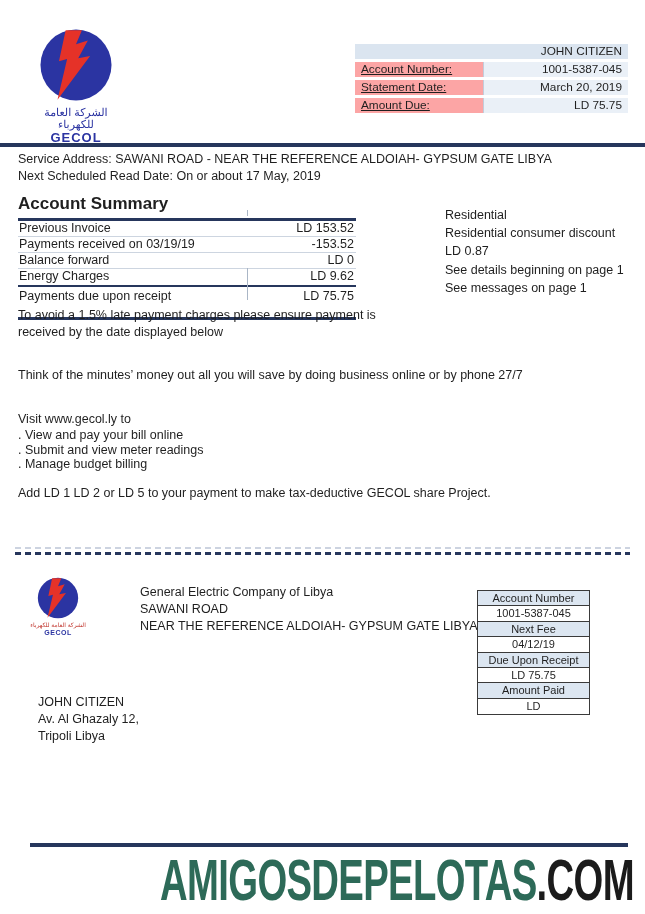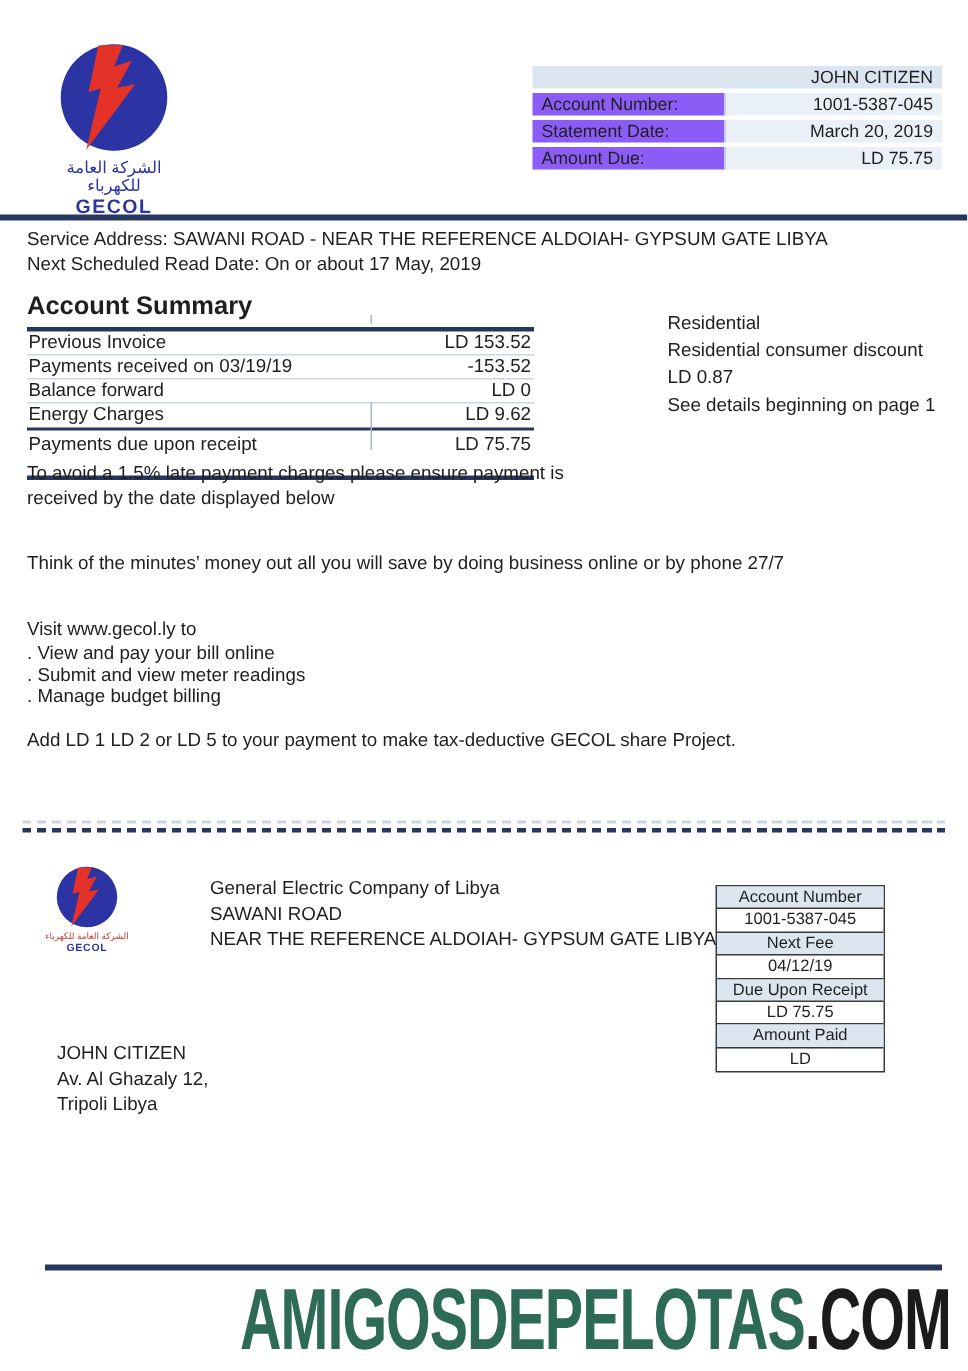--- a/index.html
+++ b/index.html
@@ -16,21 +16,21 @@
   .logo-big svg { width:74px; height:74px; }
   .logo-big .arabic { font-size:11px; color:#2b34a2; line-height:12px; margin-top:1px; }
   .logo-big .wordmark { font-size:13px; font-weight:bold; color:#2b34a2; letter-spacing:1px; }
   .logo-small { left:30px; top:577px; width:56px; }
   .logo-small svg { width:42px; height:42px; }
   .logo-small .arabic { font-size:6px; color:#c23a32; line-height:7px; }
   .logo-small .wordmark { font-size:7px; font-weight:bold; color:#2b34a2; letter-spacing:.5px; }
   
   .acct-table { position:absolute; left:355px; top:44px; width:273px; font-size:11.8px; }
   .acct-row { display:flex; height:15px; margin-bottom:3px; line-height:15px; }
-  .acct-row .cell-l { width:47%; background:#8b5cf6; padding-left:6px; }
+  .acct-row .cell-l { width:47%; background:#fca5a5; padding-left:6px;text-decoration:underline; }
   .acct-row .cell-v { flex:1; background:#eaf0f7; text-align:right; padding-right:6px; border-left:1px solid #c2cddb; }
   .acct-row.single { background:#dbe5f0; display:block; text-align:right; padding-right:6px; }
   
   .navy-bar { position:absolute; left:0; top:143px; width:645px; height:4px; background:#26365c; }
   .thick-line { background:#26365c; height:2.5px; }
   
   .service { position:absolute; left:18px; top:151px; line-height:16.5px; }
   
   .summary { position:absolute; left:18px; top:194px; width:338px; }
   .summary .title { font-weight:bold; font-size:17px; margin-bottom:4px; }
@@ -145,20 +145,21 @@
   <div class="late-note">
     <div>To avoid a 1.5% late payment charges please ensure payment is</div>
     <div>received by the date displayed below</div>
   </div>
 
   <div class="side-info">
     <div>Residential</div>
     <div>Residential consumer discount</div>
     <div>LD 0.87</div>
     <div>See details beginning on page 1</div>
+    <div>See messages on page 1</div>
   </div>
 
   <div class="promo-line1">Think of the minutes’ money out all you will save by doing business online or by phone 27/7</div>
   <div class="promo-visit">Visit www.gecol.ly to</div>
   <div class="promo-bullets">
     <div>. View and pay your bill online</div>
     <div>. Submit and view meter readings</div>
     <div>. Manage budget billing</div>
   </div>
   <div class="promo-share">Add LD 1 LD 2 or LD 5 to your payment to make tax-deductive GECOL share Project.</div>

